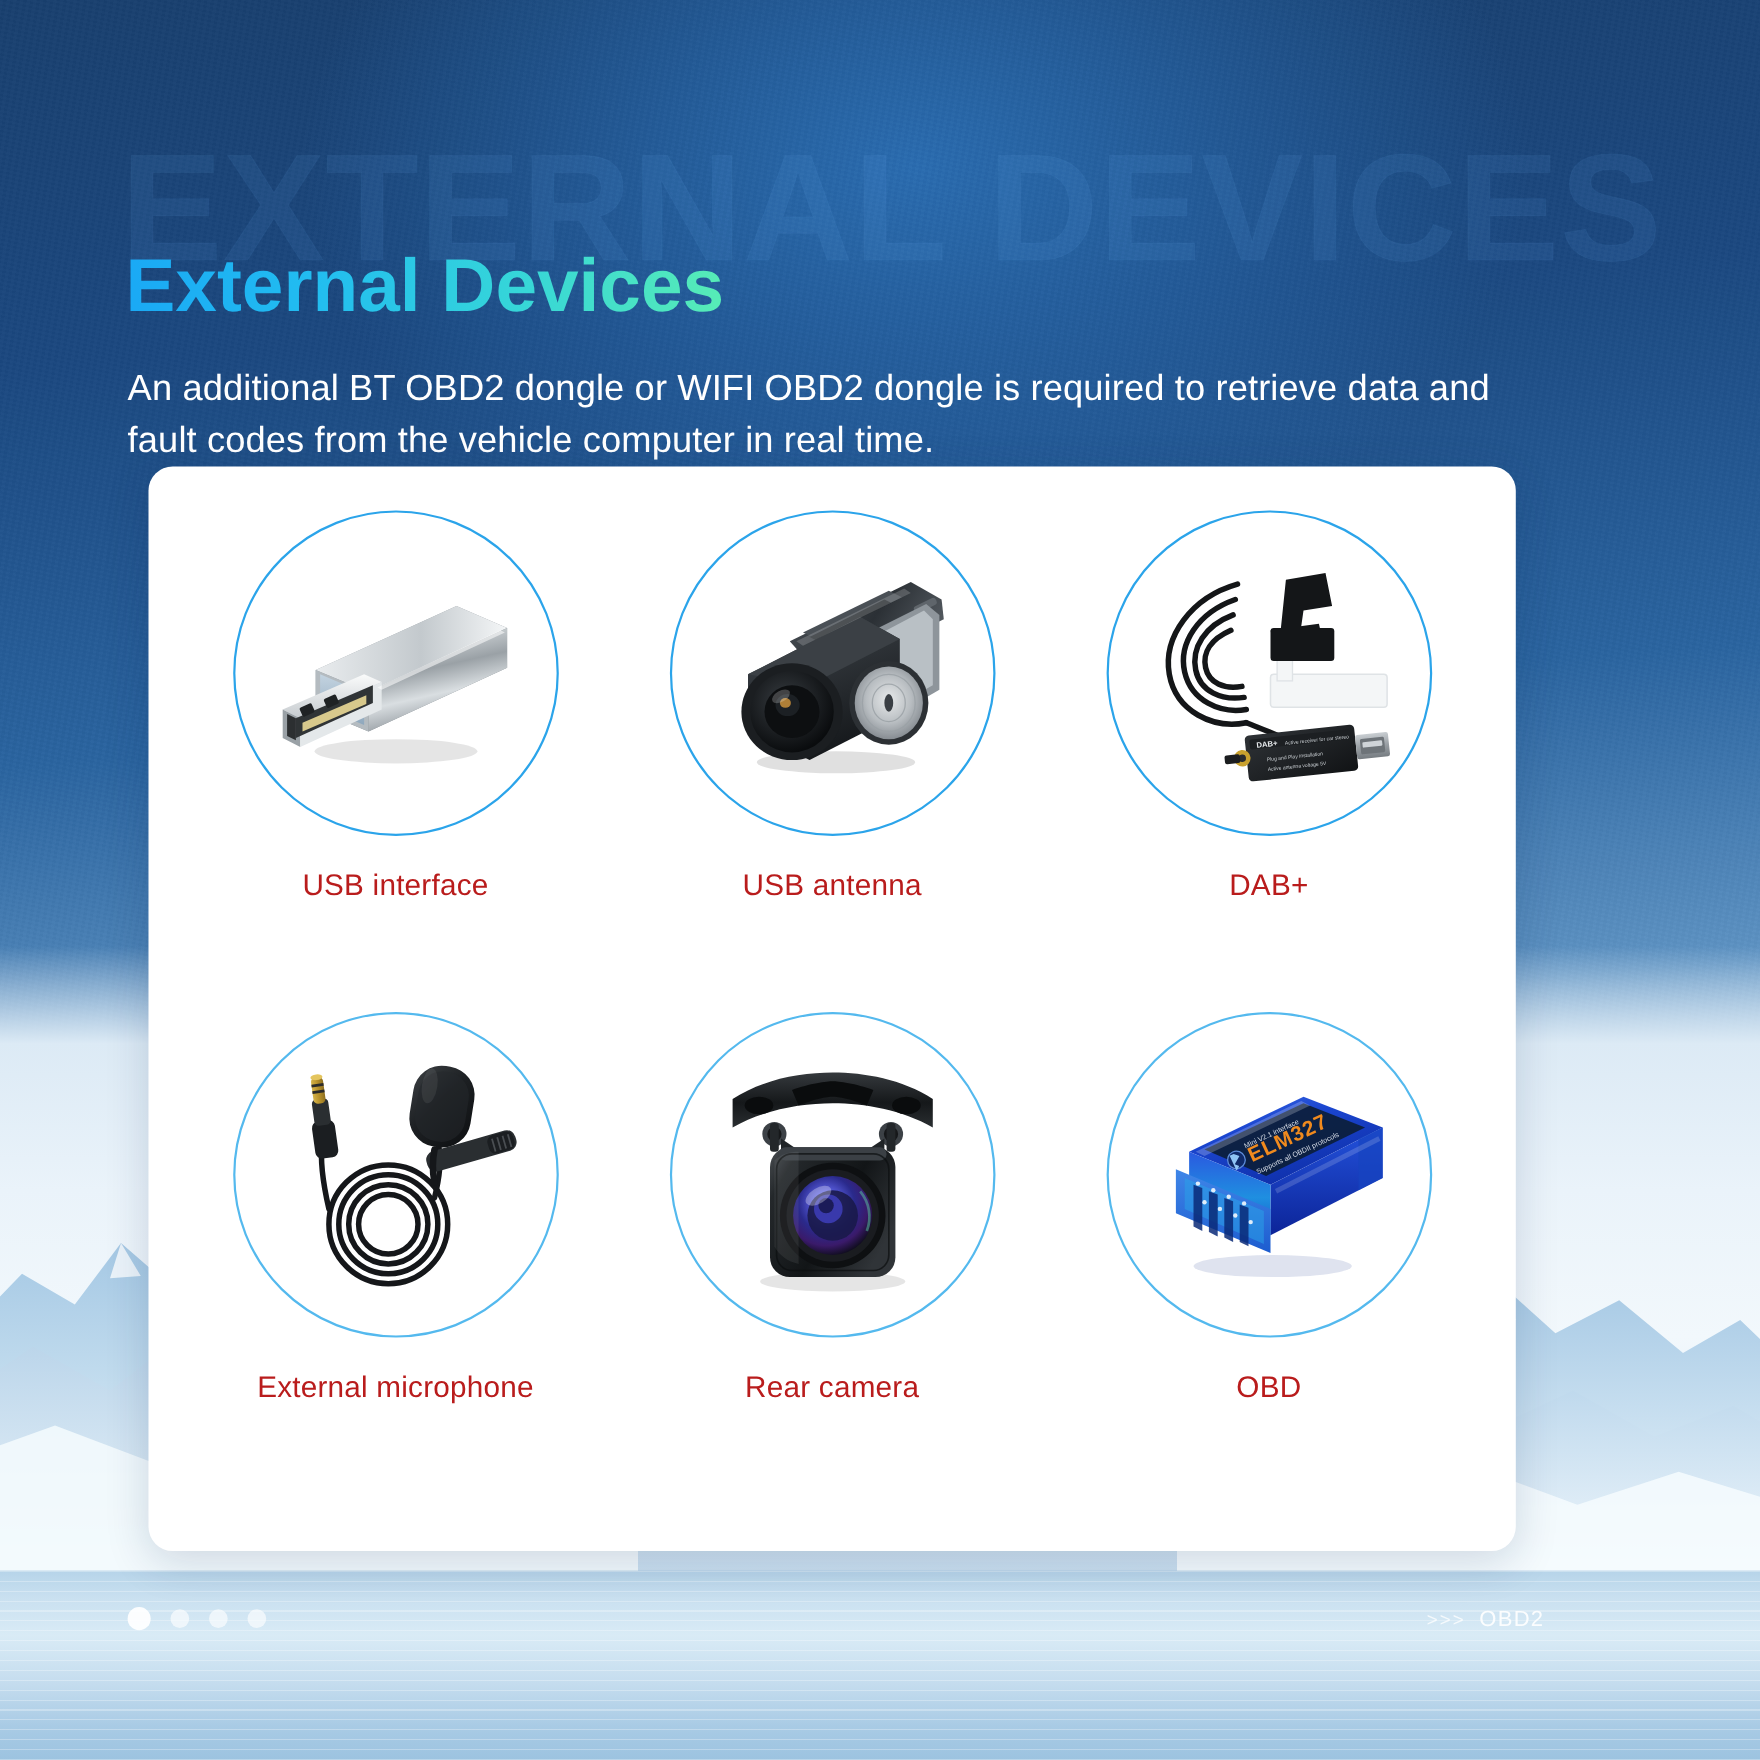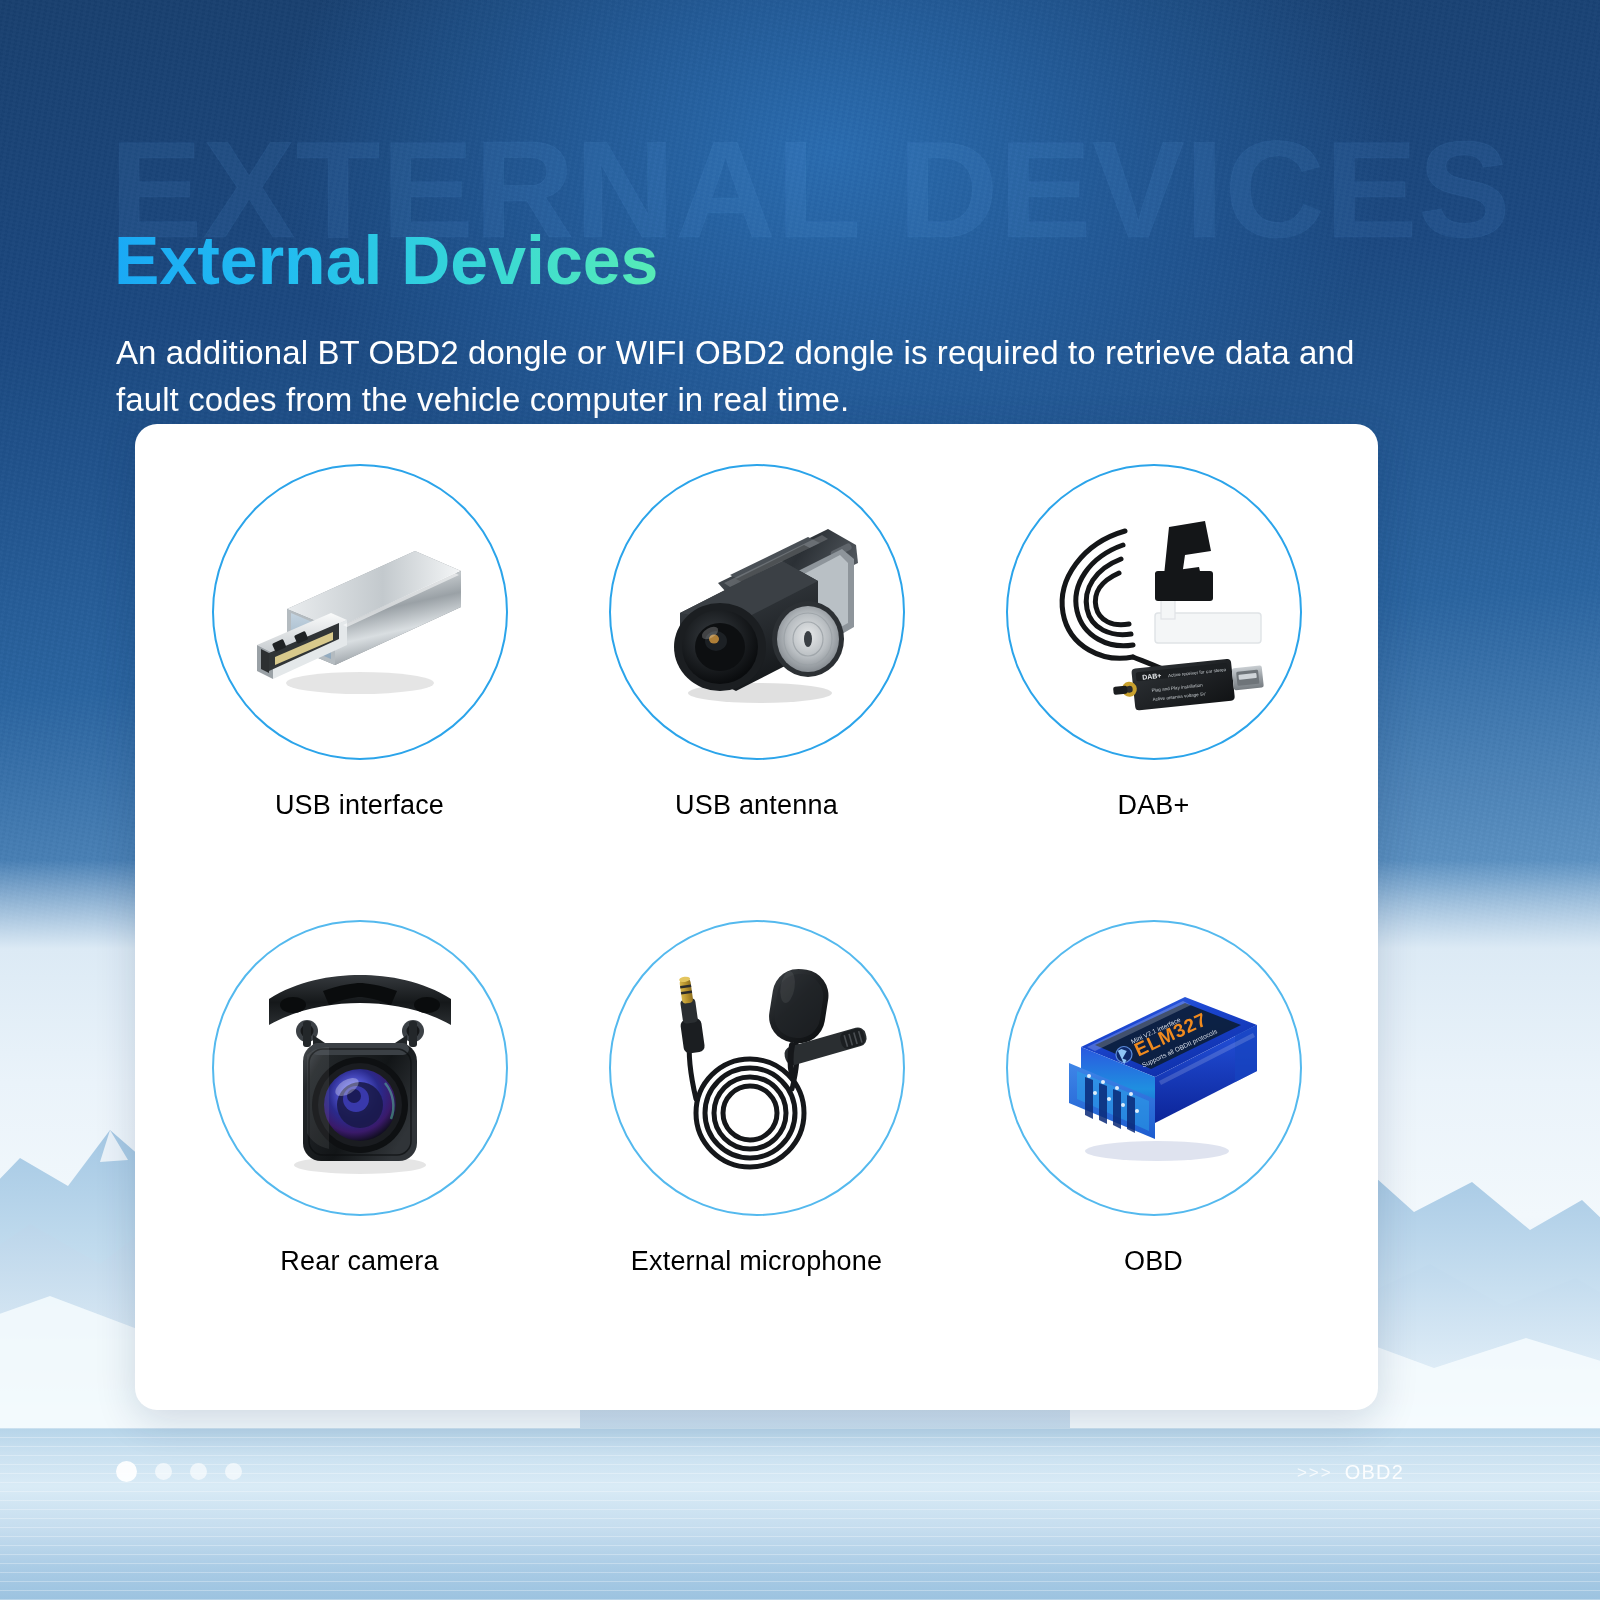--- a/index.html
+++ b/index.html
@@ -88,21 +88,21 @@
   }
   .cell { display:flex; flex-direction:column; align-items:center; justify-content:flex-start; }
   .ring {
     width:296px; height:296px; border-radius:50%;
     border:2px solid #2ba4ea;
     display:flex; align-items:center; justify-content:center;
     position:relative;
   }
   .ring-r2 { border-color:#54b9ee; }
   .cell-label {
-    margin-top:30px; font-size:27px; color:#000000; font-weight:400;
+    margin-top:30px; font-size:27px; color:#b91c1c; font-weight:400;
     letter-spacing:.2px; text-align:center;
   }
   .art { width:250px; height:250px; display:block; }
 
   
   .dots {
     position:absolute; left:116px; bottom:118px;
     display:flex; gap:18px; align-items:center;
   }
   .dot { width:17px; height:17px; border-radius:50%; background:rgba(255,255,255,.62); }
@@ -336,20 +336,76 @@
           </g>
         </svg>
       </div>
       <div class="cell-label">DAB+</div>
     </div>
 
     <div class="cell">
       <div class="ring ring-r2">
         <svg class="art" viewBox="0 0 250 250">
           <defs>
+            <linearGradient id="micHead" x1="0" y1="0" x2="1" y2="1">
+              <stop offset="0%" stop-color="#3c4044"></stop>
+                <stop offset="45%" stop-color="#1d2023"></stop>
+              <stop offset="100%" stop-color="#0d0f11"></stop>
+            </linearGradient>
+            <linearGradient id="micJack" x1="0" y1="0" x2="1" y2="0">
+              <stop offset="0%" stop-color="#d6b44a"></stop>
+                <stop offset="50%" stop-color="#b8922c"></stop>
+              <stop offset="100%" stop-color="#8f7020"></stop>
+            </linearGradient>
+          </defs>
+
+          <g fill="none" stroke="#15171a" stroke-linecap="round">
+            <circle cx="118" cy="170" r="54" stroke-width="5"></circle>
+            <circle cx="118" cy="170" r="45" stroke-width="5"></circle>
+            <circle cx="118" cy="170" r="36" stroke-width="5"></circle>
+            <circle cx="118" cy="170" r="27" stroke-width="5"></circle>
+          </g>
+          <path d="M64 156 C58 130 56 110 58 96" fill="none" stroke="#15171a" stroke-width="5" stroke-linecap="round"></path>
+          <path d="M160 146 C166 122 166 110 164 100" fill="none" stroke="#15171a" stroke-width="5" stroke-linecap="round"></path>
+
+          <g transform="rotate(-8 58 78)">
+            <rect x="48" y="76" width="21" height="34" rx="6" fill="#1b1e21"></rect>
+            <rect x="51" y="56" width="15" height="24" rx="4" fill="#2a2e31"></rect>
+            <rect x="53" y="36" width="11" height="24" rx="4" fill="url(#micJack)"></rect>
+            <rect x="53" y="42" width="11" height="2.6" fill="#2b2b2b"></rect>
+            <rect x="53" y="48" width="11" height="2.6" fill="#2b2b2b"></rect>
+            <ellipse cx="58.5" cy="36" rx="5.5" ry="2.6" fill="#e4c55e"></ellipse>
+          </g>
+
+          <g transform="rotate(9 166 68)">
+            <rect x="138" y="26" width="56" height="74" rx="26" fill="url(#micHead)"></rect>
+            <rect x="143" y="31" width="46" height="64" rx="22" fill="#24282b" opacity=".55"></rect>
+            <ellipse cx="152" cy="46" rx="7" ry="16" fill="#ffffff" opacity=".07"></ellipse>
+          </g>
+
+          <g transform="rotate(-16 186 106)">
+            <rect x="152" y="96" width="84" height="19" rx="8" fill="#2a2e31"></rect>
+            <rect x="210" y="97" width="24" height="17" rx="6" fill="#1b1e21"></rect>
+            <g stroke="#4a4e52" stroke-width="1.6">
+              <line x1="215" y1="100" x2="215" y2="112"></line>
+              <line x1="220" y1="100" x2="220" y2="112"></line>
+              <line x1="225" y1="100" x2="225" y2="112"></line>
+              <line x1="230" y1="100" x2="230" y2="112"></line>
+            </g>
+          </g>
+          <path d="M160 102 C158 112 158 122 160 132" fill="none" stroke="#15171a" stroke-width="6" stroke-linecap="round"></path>
+        </svg>
+      </div>
+      <div class="cell-label">External microphone</div>
+    </div>
+
+    <div class="cell">
+      <div class="ring ring-r2">
+        <svg class="art" viewBox="0 0 250 250">
+          <defs>
             <linearGradient id="rcBody" x1="0" y1="0" x2="1" y2="0.6">
               <stop offset="0%" stop-color="#4a4e52"></stop>
                 <stop offset="18%" stop-color="#24282b"></stop>
               <stop offset="62%" stop-color="#121517"></stop>
                 <stop offset="100%" stop-color="#303438"></stop>
             </linearGradient>
             <radialGradient id="rcLens" cx="42%" cy="35%" r="68%">
               <stop offset="0%" stop-color="#9aa8ff"></stop>
                 <stop offset="22%" stop-color="#5a5fe0"></stop>
               <stop offset="52%" stop-color="#2a2a8c"></stop>
@@ -397,76 +453,20 @@
           <path d="M72 112 C78 106 86 104 94 104 L94 206 C84 204 76 198 72 190 Z" fill="#ffffff" opacity=".07"></path>
         </svg>
       </div>
       <div class="cell-label">Rear camera</div>
     </div>
 
     <div class="cell">
       <div class="ring ring-r2">
         <svg class="art" viewBox="0 0 250 250">
           <defs>
-            <linearGradient id="micHead" x1="0" y1="0" x2="1" y2="1">
-              <stop offset="0%" stop-color="#3c4044"></stop>
-                <stop offset="45%" stop-color="#1d2023"></stop>
-              <stop offset="100%" stop-color="#0d0f11"></stop>
-            </linearGradient>
-            <linearGradient id="micJack" x1="0" y1="0" x2="1" y2="0">
-              <stop offset="0%" stop-color="#d6b44a"></stop>
-                <stop offset="50%" stop-color="#b8922c"></stop>
-              <stop offset="100%" stop-color="#8f7020"></stop>
-            </linearGradient>
-          </defs>
-
-          <g fill="none" stroke="#15171a" stroke-linecap="round">
-            <circle cx="118" cy="170" r="54" stroke-width="5"></circle>
-            <circle cx="118" cy="170" r="45" stroke-width="5"></circle>
-            <circle cx="118" cy="170" r="36" stroke-width="5"></circle>
-            <circle cx="118" cy="170" r="27" stroke-width="5"></circle>
-          </g>
-          <path d="M64 156 C58 130 56 110 58 96" fill="none" stroke="#15171a" stroke-width="5" stroke-linecap="round"></path>
-          <path d="M160 146 C166 122 166 110 164 100" fill="none" stroke="#15171a" stroke-width="5" stroke-linecap="round"></path>
-
-          <g transform="rotate(-8 58 78)">
-            <rect x="48" y="76" width="21" height="34" rx="6" fill="#1b1e21"></rect>
-            <rect x="51" y="56" width="15" height="24" rx="4" fill="#2a2e31"></rect>
-            <rect x="53" y="36" width="11" height="24" rx="4" fill="url(#micJack)"></rect>
-            <rect x="53" y="42" width="11" height="2.6" fill="#2b2b2b"></rect>
-            <rect x="53" y="48" width="11" height="2.6" fill="#2b2b2b"></rect>
-            <ellipse cx="58.5" cy="36" rx="5.5" ry="2.6" fill="#e4c55e"></ellipse>
-          </g>
-
-          <g transform="rotate(9 166 68)">
-            <rect x="138" y="26" width="56" height="74" rx="26" fill="url(#micHead)"></rect>
-            <rect x="143" y="31" width="46" height="64" rx="22" fill="#24282b" opacity=".55"></rect>
-            <ellipse cx="152" cy="46" rx="7" ry="16" fill="#ffffff" opacity=".07"></ellipse>
-          </g>
-
-          <g transform="rotate(-16 186 106)">
-            <rect x="152" y="96" width="84" height="19" rx="8" fill="#2a2e31"></rect>
-            <rect x="210" y="97" width="24" height="17" rx="6" fill="#1b1e21"></rect>
-            <g stroke="#4a4e52" stroke-width="1.6">
-              <line x1="215" y1="100" x2="215" y2="112"></line>
-              <line x1="220" y1="100" x2="220" y2="112"></line>
-              <line x1="225" y1="100" x2="225" y2="112"></line>
-              <line x1="230" y1="100" x2="230" y2="112"></line>
-            </g>
-          </g>
-          <path d="M160 102 C158 112 158 122 160 132" fill="none" stroke="#15171a" stroke-width="6" stroke-linecap="round"></path>
-        </svg>
-      </div>
-      <div class="cell-label">External microphone</div>
-    </div>
-
-    <div class="cell">
-      <div class="ring ring-r2">
-        <svg class="art" viewBox="0 0 250 250">
-          <defs>
             <linearGradient id="obdTop" x1="0" y1="0" x2="0.6" y2="1">
               <stop offset="0%" stop-color="#3f6fe8"></stop>
                 <stop offset="40%" stop-color="#1b46d0"></stop>
               <stop offset="100%" stop-color="#0e2ea8"></stop>
             </linearGradient>
             <linearGradient id="obdSide" x1="0" y1="0" x2="0" y2="1">
               <stop offset="0%" stop-color="#2352dc"></stop>
                 <stop offset="100%" stop-color="#0c2498"></stop>
             </linearGradient>
             <linearGradient id="obdFace" x1="0" y1="0" x2="0" y2="1">

